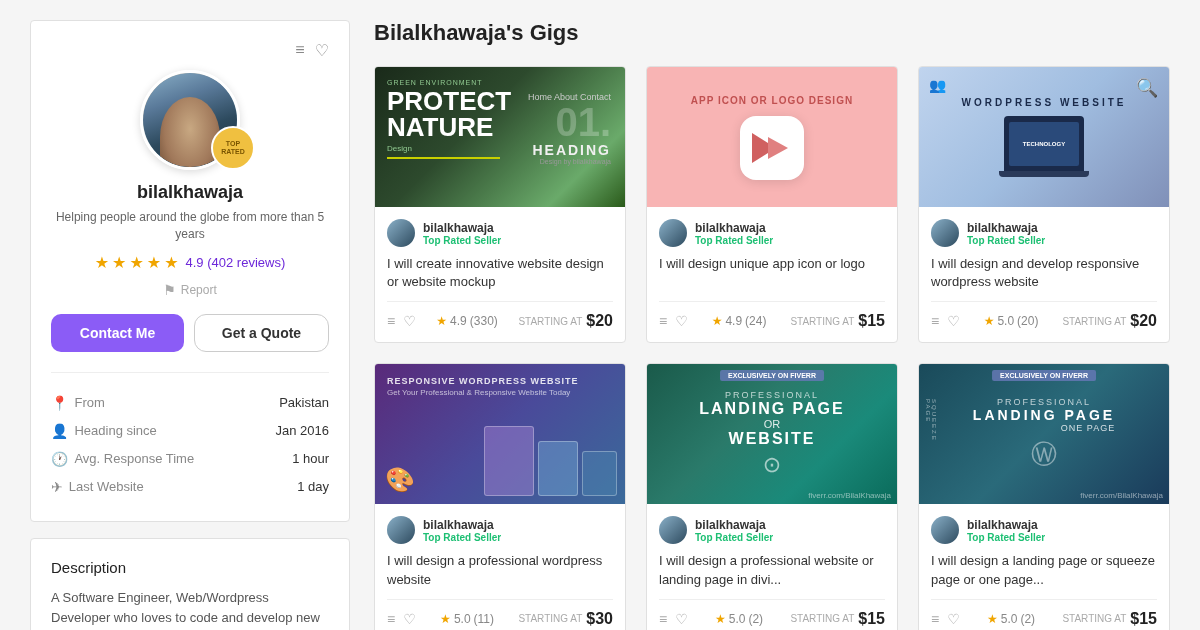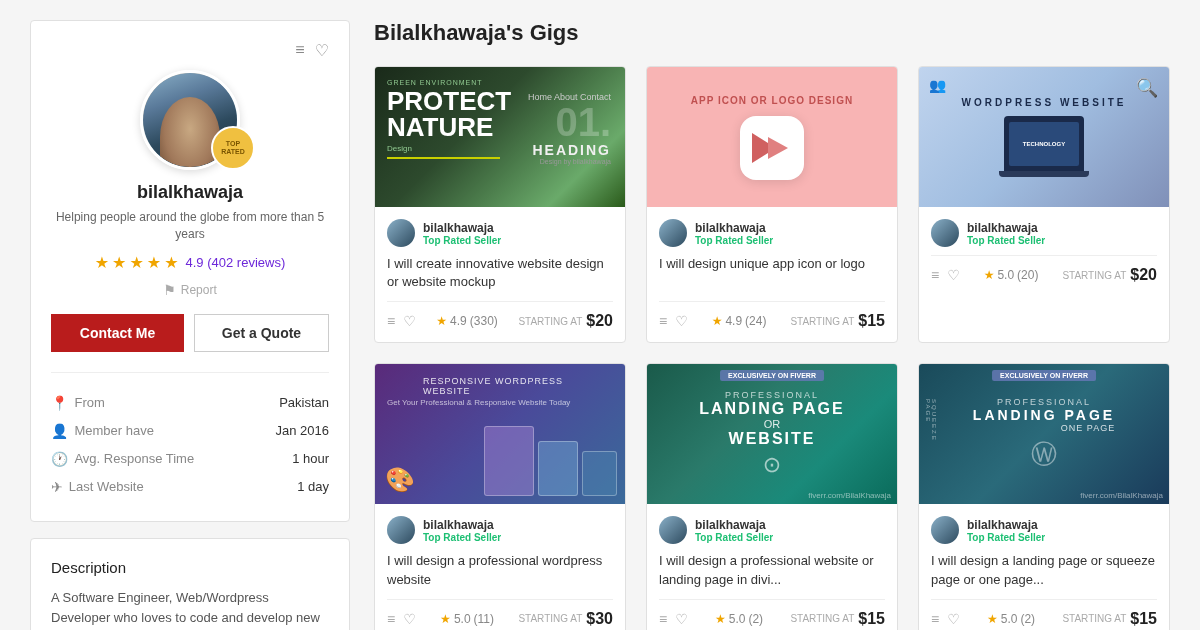--- a/index.html
+++ b/index.html
@@ -17,22 +17,22 @@
     .avatar-person::after { content: ''; display: block; width: 60px; height: 80px; background: radial-gradient(ellipse at 50% 40%, #c8a882 0%, #a0785a 60%, #6a4a32 100%); border-radius: 50% 50% 0 0; margin-bottom: -10px; }
     .top-rated-badge { position: absolute; bottom: 0; right: calc(50% - 65px); background: #f0c040; border-radius: 50%; width: 44px; height: 44px; display: flex; flex-direction: column; align-items: center; justify-content: center; font-weight: 900; font-size: 7px; color: #7a5500; text-transform: uppercase; line-height: 1.1; border: 2px solid #fff; }
     .username { text-align: center; font-size: 18px; font-weight: 700; color: #222; margin-bottom: 6px; }
     .tagline { text-align: center; color: #666; font-size: 12px; margin-bottom: 10px; line-height: 1.4; }
     .stars { display: flex; align-items: center; justify-content: center; gap: 3px; margin-bottom: 10px; }
     .star { color: #f0a500; font-size: 16px; }
     .rating-num { color: #6d28d9; font-size: 13px; margin-left: 4px; }
     .report { display: flex; justify-content: center; align-items: center; gap: 5px; color: #aaa; font-size: 12px; margin-bottom: 16px; cursor: pointer; }
     .report-icon { font-size: 14px; }
     .btn-row { display: flex; gap: 10px; margin-bottom: 20px; }
-    .btn-contact { flex: 1; background: #b91c1c; color: #fff; border: none; border-radius: 0; padding: 10px; font-size: 14px; font-weight: 600; cursor: pointer; }
-    .btn-quote { flex: 1; background: #fff; color: #333; border: 1px solid #ccc; border-radius: 0; padding: 10px; font-size: 14px; font-weight: 600; cursor: pointer; }
+    .btn-contact { flex: 1; background: #8b5cf6; color: #fff; border: none; border-radius: 10px; padding: 10px; font-size: 14px; font-weight: 600; cursor: pointer; }
+    .btn-quote { flex: 1; background: #fff; color: #333; border: 1px solid #ccc; border-radius: 12px; padding: 10px; font-size: 14px; font-weight: 600; cursor: pointer; }
     .profile-stats { border-top: 1px solid #eee; padding-top: 16px; }
     .stat-row { display: flex; justify-content: space-between; align-items: center; padding: 6px 0; }
     .stat-label { display: flex; align-items: center; gap: 6px; color: #888; font-size: 13px; }
     .stat-icon { font-size: 14px; }
     .stat-value { color: #333; font-size: 13px; font-weight: 500; }
 
     .description-card { background: #fff; border: 1px solid #e0e0e0; border-radius: 4px; padding: 20px; }
     .desc-title { font-size: 15px; font-weight: 400; margin-bottom: 12px; color: #222; }
     .desc-text { font-size: 13px; color: #555; line-height: 1.6; }
 
@@ -119,21 +119,21 @@
         <div class="stat-row">
           <div class="stat-label">
             <span class="stat-icon">📍</span>
             <span>From</span>
           </div>
           <div class="stat-value">Pakistan</div>
         </div>
         <div class="stat-row">
           <div class="stat-label">
             <span class="stat-icon">👤</span>
-            <span>Member have</span>
+            <span>Heading since</span>
           </div>
           <div class="stat-value">Jan 2016</div>
         </div>
         <div class="stat-row">
           <div class="stat-label">
             <span class="stat-icon">🕐</span>
             <span>Avg. Response Time</span>
           </div>
           <div class="stat-value">1 hour</div>
         </div>
@@ -253,41 +253,42 @@
           <div style="position:absolute; top:10px; left:10px; font-size:14px;">👥</div>
         </div>
         <div class="gig-info">
           <div class="seller-row">
             <div class="seller-avatar"></div>
             <div class="seller-info">
               <span class="seller-name">bilalkhawaja</span>
               <span class="seller-badge">Top Rated Seller</span>
             </div>
           </div>
+          <div class="gig-title">I will design and develop responsive wordpress website</div>
           <div class="gig-footer">
             <div class="gig-actions">
               <span class="action-icon">≡</span>
               <span class="action-icon">♡</span>
             </div>
             <div class="gig-rating">
               <span class="gig-star">★</span>
               <span>5.0</span>
               <span>(20)</span>
             </div>
             <div class="gig-price-area">
               <span class="starting-at">STARTING AT</span>
               <span class="price">$20</span>
             </div>
           </div>
         </div>
       </div>
 
       <div class="gig-card">
         <div class="gig-thumb" style="background: linear-gradient(135deg, #5a2a7a 0%, #4a4a9a 50%, #3a6a9a 100%); height:140px; display:flex; flex-direction:column; align-items:flex-start; justify-content:flex-start; padding:12px; position:relative; overflow:hidden;">
-          <div style="font-size:9px; color:rgba(255,255,255,0.85); font-weight:400; text-transform:uppercase; letter-spacing:1px; margin-bottom:2px;margin-left:36px;">Responsive WordPress Website</div>
+          <div style="font-size:9px; color:rgba(255,255,255,0.85); font-weight:700; text-transform:uppercase; letter-spacing:1px; margin-bottom:2px;">Responsive WordPress Website</div>
           <div style="font-size:8px; color:rgba(255,255,255,0.65); margin-bottom:8px;">Get Your Professional &amp; Responsive Website Today</div>
           <div style="display:flex; gap:4px; position:absolute; bottom:8px; right:8px;">
             <div style="width:50px; height:70px; background:rgba(180,140,220,0.4); border-radius:3px; border:1px solid rgba(255,255,255,0.3);"></div>
             <div style="width:40px; height:55px; background:rgba(120,180,220,0.4); border-radius:3px; border:1px solid rgba(255,255,255,0.3); align-self:flex-end;"></div>
             <div style="width:35px; height:45px; background:rgba(80,140,180,0.4); border-radius:3px; border:1px solid rgba(255,255,255,0.3); align-self:flex-end;"></div>
           </div>
           <div style="position:absolute; bottom:10px; left:10px; font-size:24px;">🎨</div>
         </div>
         <div class="gig-info">
           <div class="seller-row">

